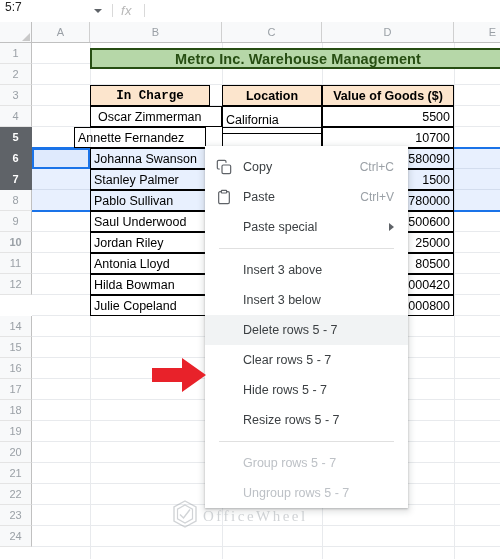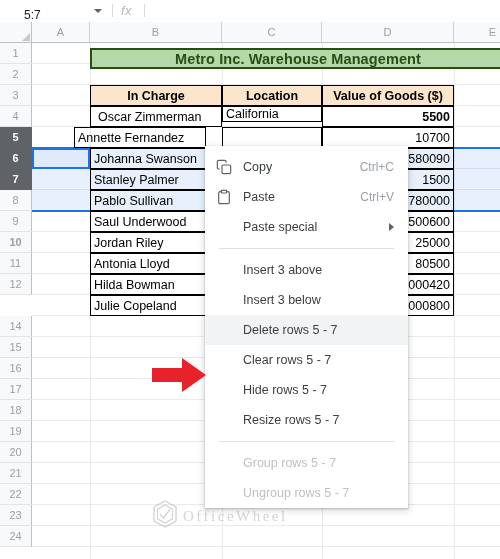--- a/index.html
+++ b/index.html
@@ -26,22 +26,22 @@
     width: 500px; height: 22px;
     background: #ffffff;
     display: flex;
     align-items: center;
     border-bottom: 1px solid #ffffff;
   }
   .name-box {
     width: 88px;
     height: 22px;
     display: flex;
-    align-items: flex-end;
-    padding-left: 24px;
+    align-items: flex-start;
+    padding-left: 5px;
     font-size: 12px;
     color: #222222;
   }
   .name-box-caret {
     width: 20px; height: 22px;
     display: flex; align-items: center; justify-content: center;
   }
   .caret-tri {
     width: 0; height: 0;
     border-left: 4px solid transparent;
@@ -262,21 +262,21 @@
   .red-arrow {
     position: absolute;
     left: 152px;
     top: 357px;
     z-index: 60;
   }
 
   
   .watermark {
     position: absolute;
-    left: 152px;
+    left: 172px;
     top: 500px;
     display: flex;
     align-items: center;
     z-index: 70;
     opacity: .45;
     pointer-events: none;
     text-align: center;
   }
   .wm-text {
     font-family: "Liberation Serif", serif;
@@ -437,36 +437,36 @@
       </div>
 
     <div class="selband" style="left:32px; top:126px; width:468px; height:63px;"></div>
     <div class="selband-border" style="left:32px; top:125px; width:468px; height:65px;"></div>
     <div class="active-cell-box" style="left:32px; top:126px; width:58px; height:21px;"></div>
 
     <div id="sheet-content">
         <div class="title-cell" style="left:90px;top:26px;width:416px;height:21px;text-align:right;">
           <span>Metro Inc. Warehouse Management</span>
         </div>
-        <div class="hdr-cell" style="left:90px;top:63px;width:132px;height:21px;">
+        <div class="hdr-cell" style="left:90px;top:63px;width:120px;height:21px;font-family:Liberation Mono, monospace;">
           <span>In Charge</span>
         </div>
         <div class="hdr-cell" style="left:222px;top:63px;width:100px;height:21px;">
           <span>Location</span>
         </div>
         <div class="hdr-cell" style="left:322px;top:63px;width:132px;height:21px;">
           <span>Value of Goods ($)</span>
         </div>
         <div class="cell bordered" style="left:90px;top:84px;width:132px;height:21px;background:transparent;padding-left:7px;">
           <span>Oscar Zimmerman</span>
         </div>
-        <div class="cell bordered" style="left:222px;top:84px;width:100px;height:16px;background:transparent;">
+        <div class="cell bordered" style="left:222px;top:84px;width:100px;height:28px;background:transparent;">
           <span>California</span>
         </div>
-        <div class="cell bordered num" style="left:322px;top:84px;width:132px;height:21px;background:transparent;font-weight:bold;">
+        <div class="cell bordered num" style="left:322px;top:84px;width:132px;height:21px;background:transparent;">
           <span>5500</span>
         </div>
         <div class="cell bordered" style="left:74px;top:105px;width:132px;height:21px;background:transparent;">
           <span>Annette Fernandez</span>
         </div>
         <div class="cell bordered" style="left:222px;top:105px;width:100px;height:21px;background:transparent;">
           <span></span>
         </div>
         <div class="cell bordered num" style="left:322px;top:105px;width:132px;height:21px;background:transparent;">
           <span>10700</span>

